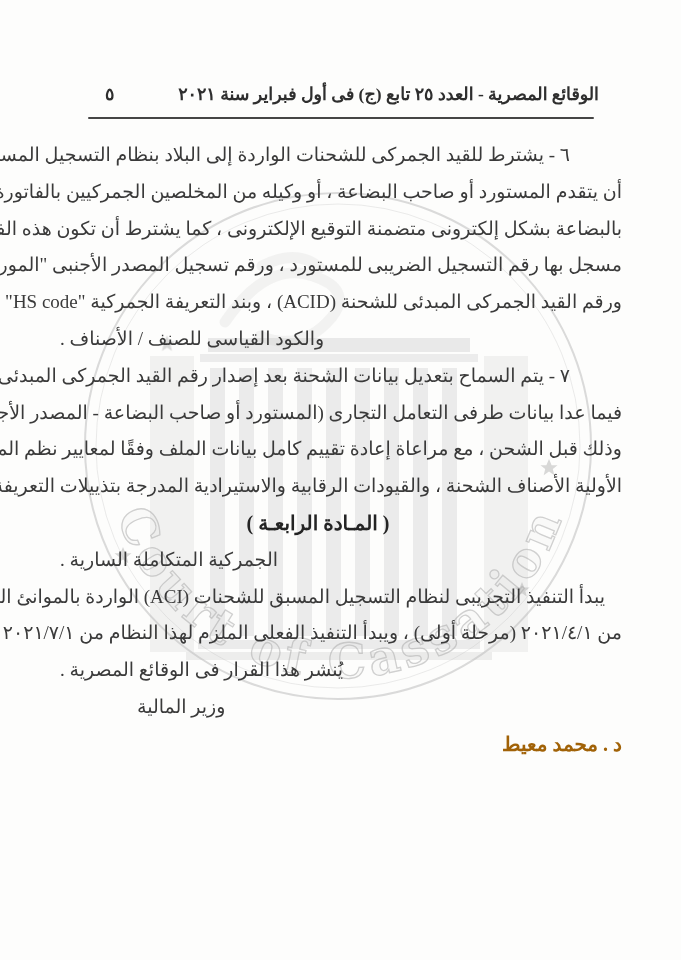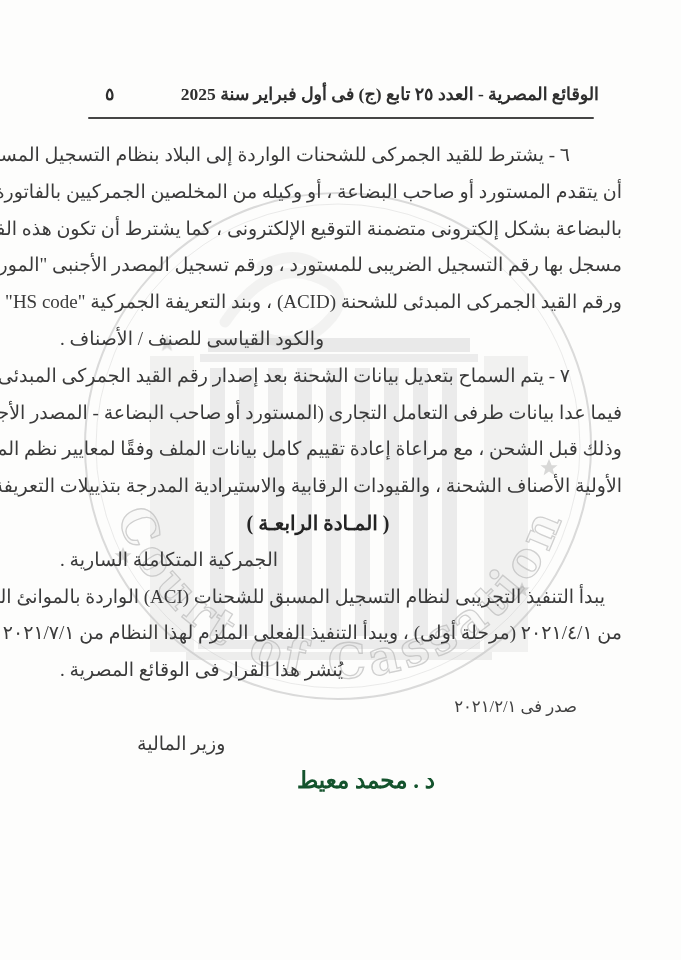--- a/index.html
+++ b/index.html
@@ -37,21 +37,21 @@
   .j{text-align:justify;text-align-last:justify;}
   .end{text-align:left;}
   .i52{padding-right:52px;}
   .i17{padding-right:17px;}
   .hd{
     text-align:center;font-weight:bold;font-size:20px;color:#242424;
     transform:translateX(-23px);letter-spacing:.5px;
   }
   .issued{font-size:16.5px;text-align:right;padding-right:45px;color:#414141;}
   .min{text-align:left;padding-left:77px;}
-  .sig{text-align:center;padding-left:50px;font-weight:bold;font-size:23px;color:#14532d;}
+  .sig{text-align:right;padding-left:50px;font-weight:bold;font-size:20px;color:#a16207;}
 </style>
 </head>
 <body>
 
 <div class="page">
 
   <svg class="watermark" width="681" height="960" viewBox="0 0 681 960" aria-hidden="true">
     <circle cx="338" cy="446" r="253" fill="none" stroke="#b8b8b8" stroke-width="2" opacity="0.5"></circle>
     <circle cx="338" cy="446" r="242" fill="none" stroke="#c6c6c6" stroke-width="1" opacity="0.35"></circle>
 
@@ -85,21 +85,21 @@
       <path transform="translate(522,590) scale(0.8)" d="M0,-10 L2.9,-3.1 L9.5,-3.1 L4.2,1.2 L5.9,8.1 L0,4 L-5.9,8.1 L-4.2,1.2 L-9.5,-3.1 L-2.9,-3.1 Z"></path>
     </g>
 
     <path id="wm-arc" d="M 118 518 A 234 234 0 0 0 562 518" fill="none" stroke="none"></path>
     <text class="wm-arc-text">
       <textPath href="#wm-arc" startOffset="50%" text-anchor="middle">Court of Cassation</textPath>
     </text>
   </svg>
 
   <header class="hdr">
-    <div>الوقائع المصرية - العدد ٢٥ تابع (ج) فى أول فبراير سنة 2025</div>
+    <div>الوقائع المصرية - العدد ٢٥ تابع (ج) فى أول فبراير سنة ٢٠٢١</div>
     <div>٥</div>
   </header>
   <div class="rule"></div>
 
   <main class="doc">
     <div class="ln j i52">٦ - يشترط للقيد الجمركى للشحنات الواردة إلى البلاد بنظام التسجيل المسبق (ACI)</div>
     <div class="ln j">أن يتقدم المستورد أو صاحب البضاعة ، أو وكيله من المخلصين الجمركيين بالفاتورة الخاصة</div>
     <div class="ln j">بالبضاعة بشكل إلكترونى متضمنة التوقيع الإلكترونى ، كما يشترط أن تكون هذه الفاتورة</div>
     <div class="ln j">مسجل بها رقم التسجيل الضريبى للمستورد ، ورقم تسجيل المصدر الأجنبى "المورد" ،</div>
     <div class="ln j">ورقم القيد الجمركى المبدئى للشحنة (ACID) ، وبند التعريفة الجمركية "HS code"</div>
@@ -110,18 +110,17 @@
     <div class="ln j">وذلك قبل الشحن ، مع مراعاة إعادة تقييم كامل بيانات الملف وفقًا لمعايير نظم المخاطر</div>
     <div class="ln j">الأولية الأصناف الشحنة ، والقيودات الرقابية والاستيرادية المدرجة بتذييلات التعريفة</div>
     <div class="ln hd">( المـادة الرابعـة )</div>
 
     <div class="ln end">الجمركية المتكاملة السارية .</div>
     <div class="ln j i17">يبدأ التنفيذ التجريبى لنظام التسجيل المسبق للشحنات (ACI) الواردة بالموانئ البحرية</div>
     <div class="ln j">من ٢٠٢١/٤/١ (مرحلة أولى) ، ويبدأ التنفيذ الفعلى الملزم لهذا النظام من ٢٠٢١/٧/١</div>
 
     <div class="ln end i52">يُنشر هذا القرار فى الوقائع المصرية .</div>
 
-    <div class="ln issued">صدر فى ٢٠٢١/٢/١</div>
     <div class="ln min">وزير المالية</div>
     <div class="ln sig">د . محمد معيط</div>
   </main>
 
 </div>
 
 </body></html>

